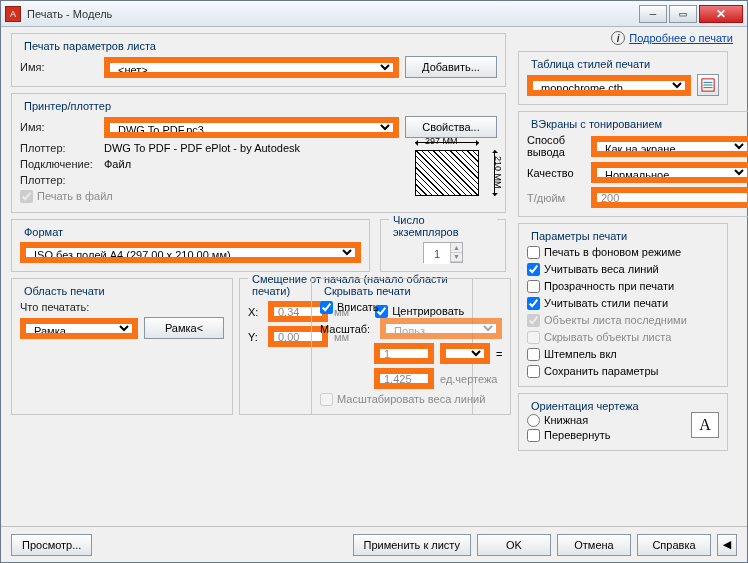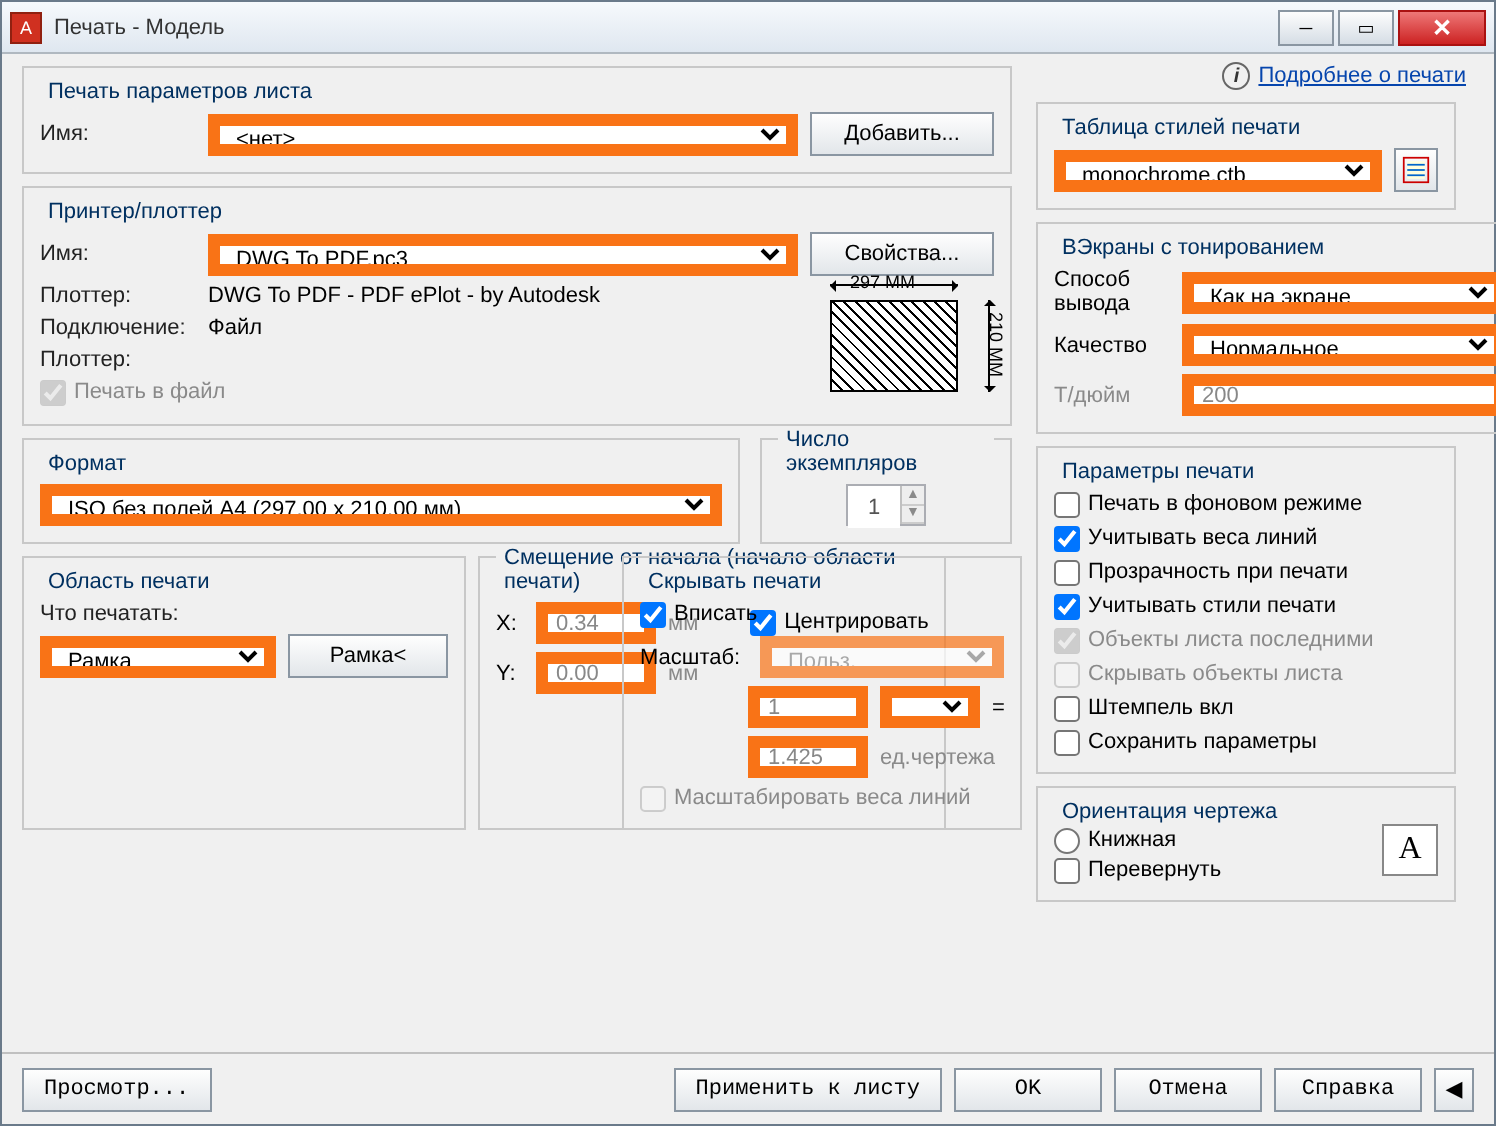--- a/index.html
+++ b/index.html
@@ -44,21 +44,21 @@
 .preview .arrow-v{position:absolute; top:12px; right:2px; width:1px; height:46px; background:#000;}
 .preview .arrow-v::before,.preview .arrow-v::after{content:"";position:absolute;left:-2px;border:3px solid transparent;}
 .preview .arrow-v::before{top:-3px;border-bottom-color:#000;}
 .preview .arrow-v::after{bottom:-3px;border-top-color:#000;}
 .twocol { display:flex; gap:10px; }
 .orient-icon{ width:28px; height:26px; border:1px solid #888; background:#fff; display:flex; align-items:center; justify-content:center; font-size:16px; font-family:"Times New Roman",serif; margin-left:auto;}
 .stylebtn { width:22px; height:22px; border:1px solid #8a96a2; background:linear-gradient(#fefefe,#e2e6ea); display:flex; align-items:center; justify-content:center;}
 .stylebtn svg{width:14px;height:14px;}
 .footer{ height:36px; border-top:1px solid #c0c0c0; display:flex; align-items:center; padding:0 10px; gap:6px;}
 .footer .spacer{flex:1;}
-.footer button{min-width:74px;font-family:Liberation Mono, monospace;}
+.footer button{min-width:74px;}
 .expand-btn{ width:20px; height:22px; border:1px solid #8a96a2; background:linear-gradient(#fefefe,#e2e6ea); display:flex; align-items:center; justify-content:center;}
 .small-input{ width:60px; }
 .grey-input{ background:#f0f0f0; color:#888; }
 </style>
 </head>
 <body>
 
 <div class="window">
   <div class="titlebar">
     <div class="appicon">A</div>

